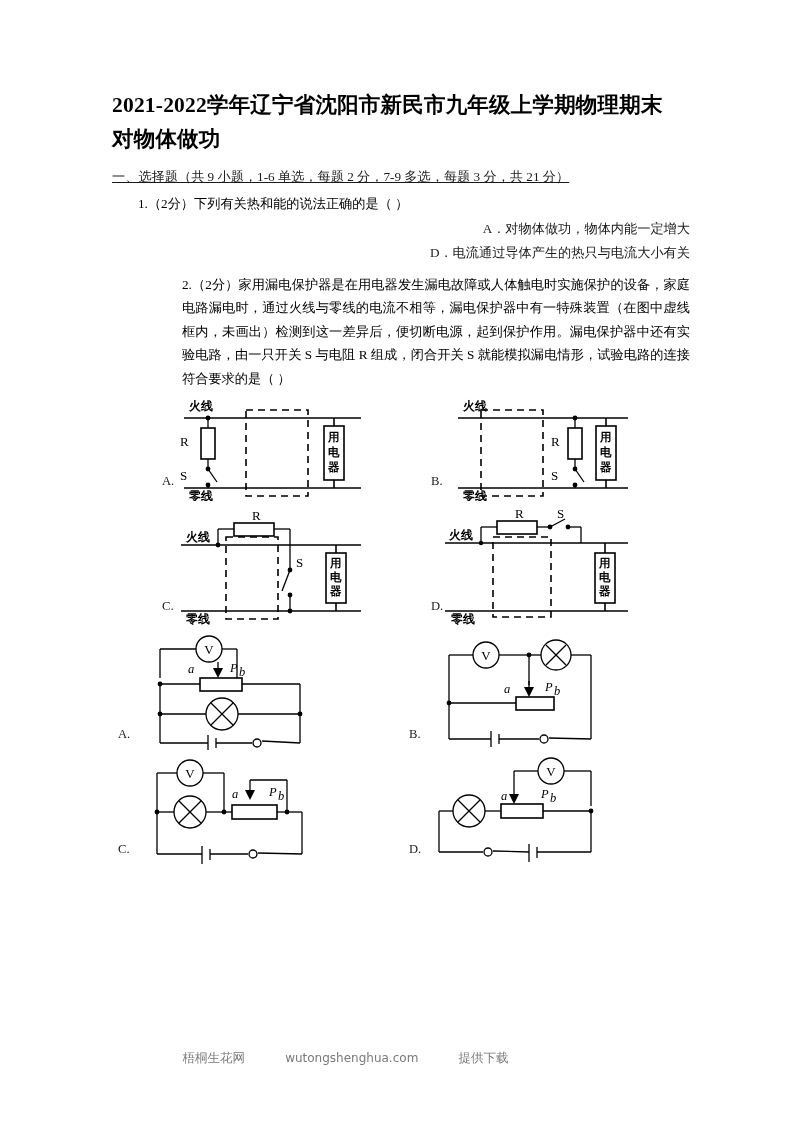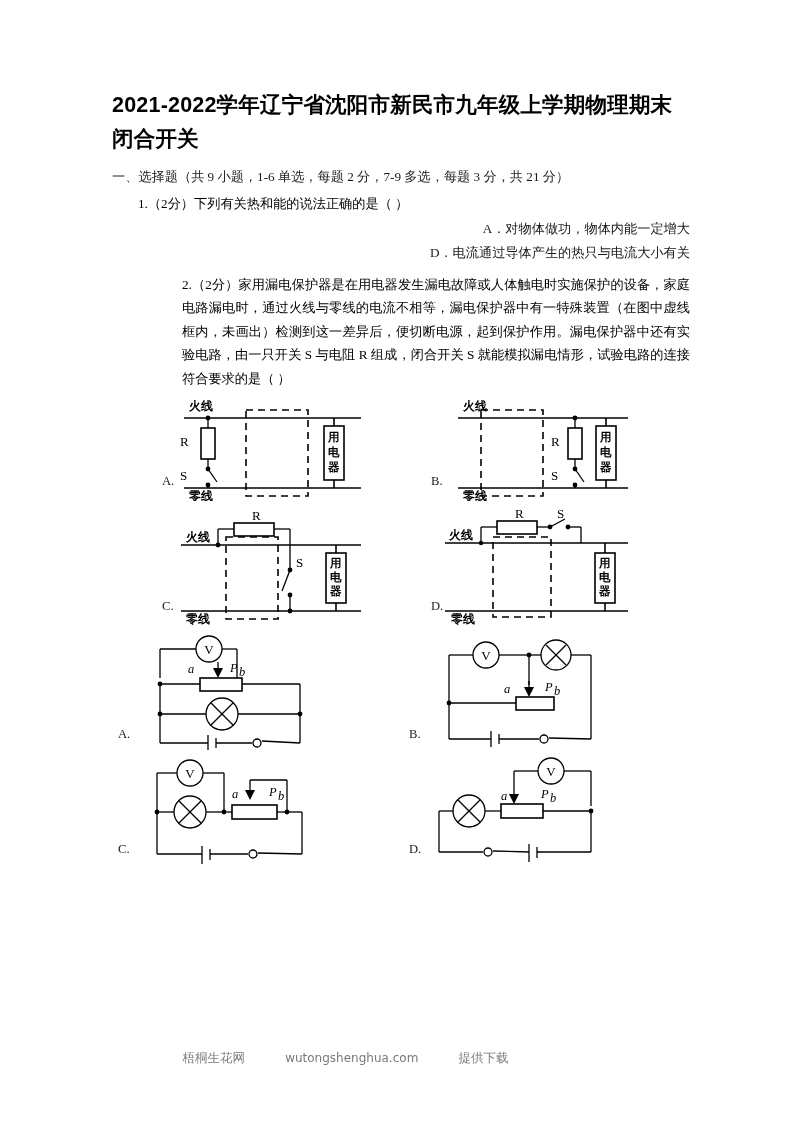--- a/index.html
+++ b/index.html
@@ -23,35 +23,36 @@
   }
   .content {
     position: absolute;
     left: 112px;
     top: 88px;
     width: 578px;
   }
 
   
   .doc-title {
-    font-family: Liberation Sans, sans-serif;
+    font-family: Liberation Serif, serif;
     font-weight: bold;
     font-size: 21.5px;
     line-height: 34px;
     letter-spacing: 0.2px;
     margin: 0 0 6px 0;
     color: #000;
   }
 
   
   .section-heading {
     font-size: 13.2px;
     line-height: 22px;
     margin: 10px 0 4px 0;
     color: #1a1a1a;
+    text-decoration: underline;
   }
 
   
   .question {
     margin: 0 0 2px 0;
   }
   .q-stem {
     font-size: 13.2px;
     line-height: 23.5px;
     text-indent: 0;
@@ -146,21 +147,21 @@
   }
 </style>
 </head>
 <body>
 
 <div class="page">
   <div class="content">
 
     <h1 class="doc-title">
       <span>2021-2022学年辽宁省沈阳市新民市九年级上学期物理期末</span><br>
-      <span>闭合开关</span>
+      <span>对物体做功</span>
     </h1>
 
     <div class="section-heading">一、选择题（共 9 小题，1-6 单选，每题 2 分，7-9 多选，每题 3 分，共 21 分）</div>
 
     <div class="question">
       <div class="q-stem">1.（2分）下列有关热和能的说法正确的是（        ）</div>
       <div class="options-text">
         <div class="opt-line">A．对物体做功，物体内能一定增大</div>
         <div class="opt-line">D．电流通过导体产生的热只与电流大小有关</div>
       </div>

